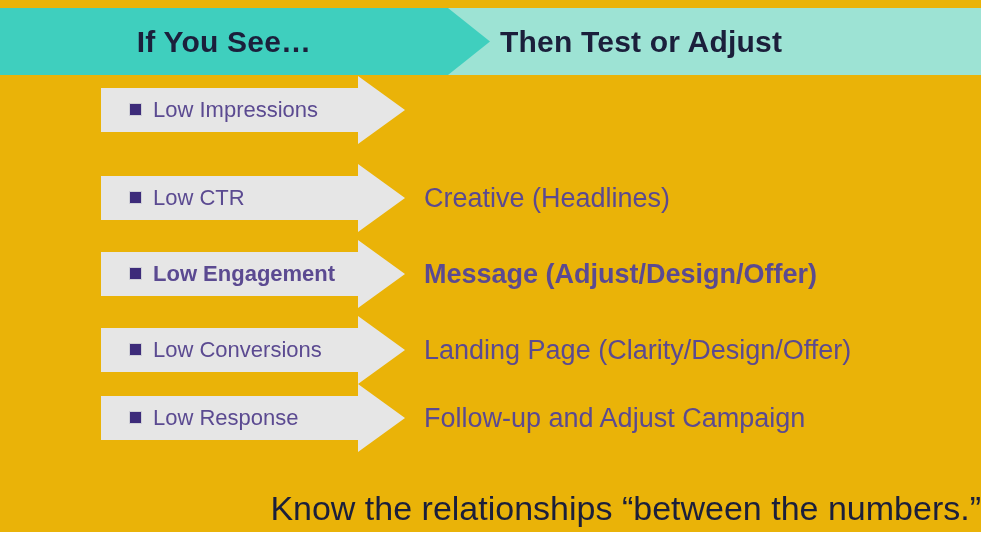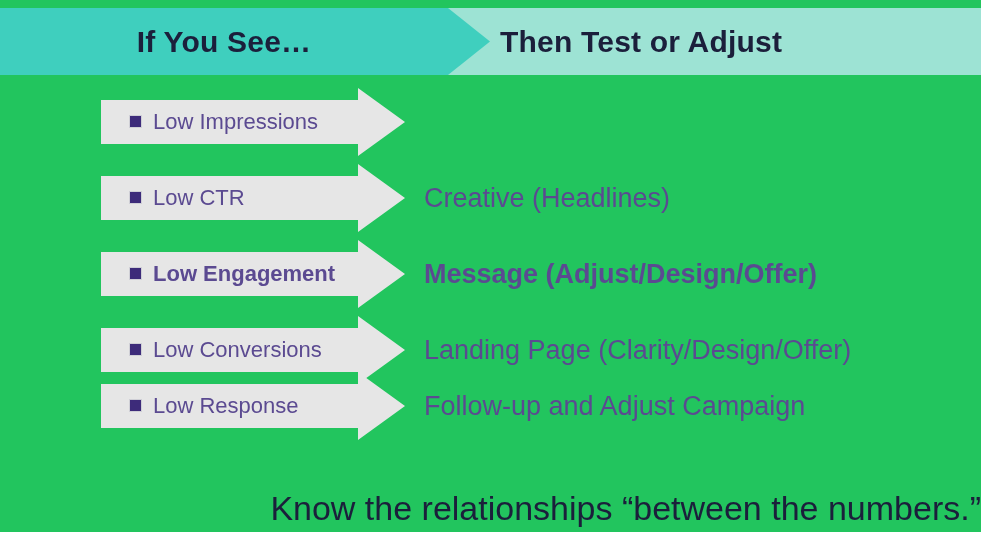--- a/index.html
+++ b/index.html
@@ -14,21 +14,21 @@
     overflow: hidden;
     position: relative;
   }
 
   #slide {
     position: absolute;
     left: 0;
     top: 0;
     width: 981px;
     height: 532px;
-    background: #22c55e;
+    background: #eab308;
   }
 
   
   #header-banner {
     position: absolute;
     left: 0px;
     top: 8px;
     width: 981px;
     height: 67px;
   }
@@ -151,21 +151,21 @@
 <div id="slide">
 
   <div id="header-banner">
     <div id="header-right-band"></div>
     <div id="header-left-band"></div>
     <div class="header-label" id="header-left-label">If You See…</div>
     <div class="header-label" id="header-right-label">Then Test or Adjust</div>
   </div>
 
   <div id="rows-container">
-      <div class="row" style="top: 88px;">
+      <div class="row" style="top: 76px;">
         <div class="arrow"></div>
         <div class="bullet"></div>
         <div class="left-label">Low Impressions</div>
       </div>
       <div class="row" style="top: 164px; text-align: right;">
         <div class="arrow"></div>
         <div class="bullet"></div>
         <div class="left-label">Low CTR</div>
         <div class="right-label">Creative (Headlines)</div>
       </div>
@@ -174,21 +174,21 @@
         <div class="bullet"></div>
         <div class="left-label">Low Engagement</div>
         <div class="right-label">Message (Adjust/Design/Offer)</div>
       </div>
       <div class="row" style="top: 316px;">
         <div class="arrow"></div>
         <div class="bullet"></div>
         <div class="left-label">Low Conversions</div>
         <div class="right-label">Landing Page (Clarity/Design/Offer)</div>
       </div>
-      <div class="row" style="top: 372px;">
+      <div class="row" style="top: 384px;">
         <div class="arrow"></div>
         <div class="bullet"></div>
         <div class="left-label">Low Response</div>
         <div class="right-label">Follow-up and Adjust Campaign</div>
       </div>
     </div>
 
   <div id="caption">Know the relationships “between the numbers.”</div>
 
 </div>

